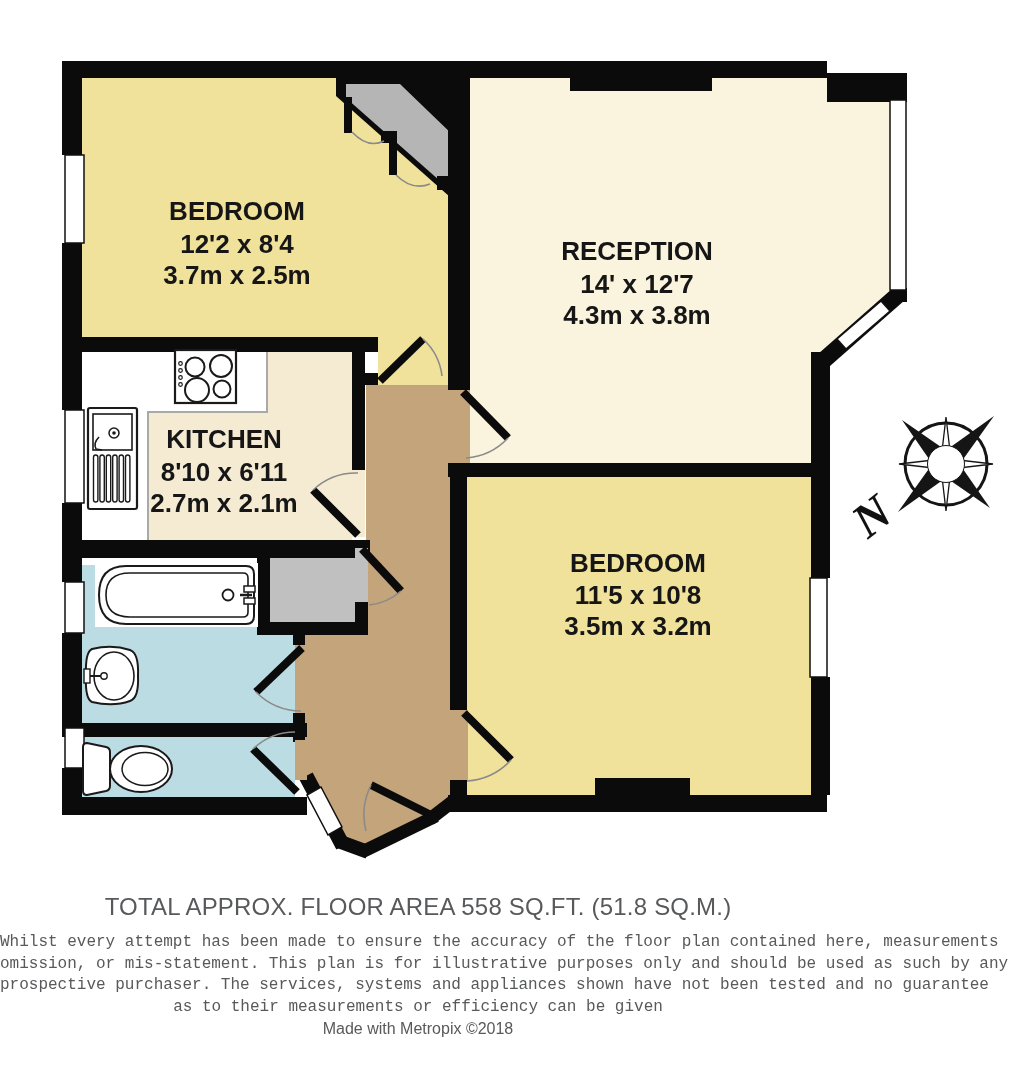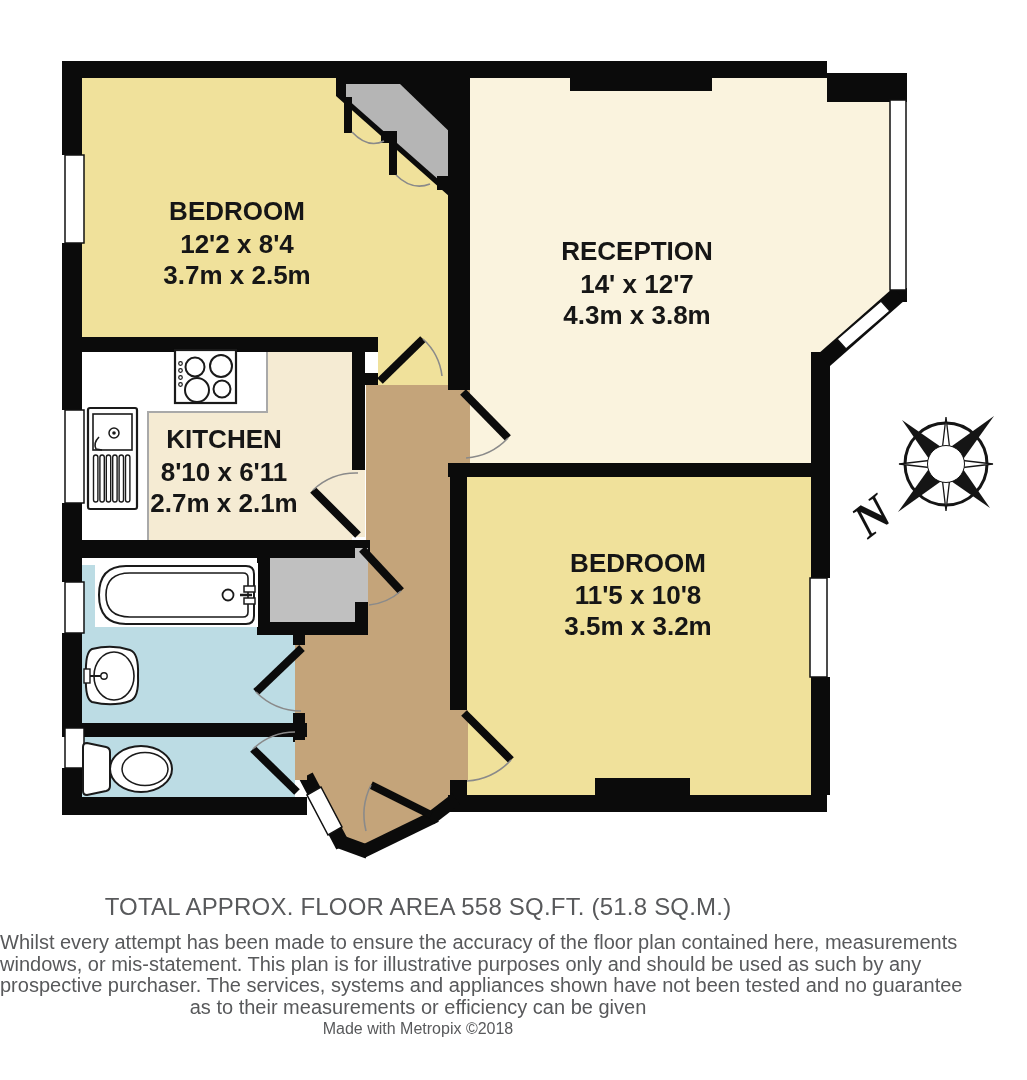--- a/index.html
+++ b/index.html
@@ -5,21 +5,21 @@
   html,body{margin:0;padding:0;background:#ffffff;}
   .page{position:relative;width:1027px;height:1080px;background:#fff;overflow:hidden;
         font-family:"Liberation Sans",sans-serif;}
   svg{position:absolute;left:0;top:0;}
   .room-label{font-family:"Liberation Sans",sans-serif;font-weight:bold;font-size:26px;
               fill:#161616;text-anchor:middle;}
   .north-label{font-family:"Liberation Serif",serif;font-style:italic;font-weight:bold;
                font-size:48px;fill:#111;text-anchor:middle;}
   .footer{position:absolute;left:0;top:893px;width:836px;text-align:center;color:#58595B;}
   .footer .area{font-size:24px;letter-spacing:.2px;margin-bottom:11px;}
-  .footer .disc div{font-size:20px;line-height:21.6px;white-space:nowrap;}
+  .footer .disc div{font-size:16px;line-height:21.6px;white-space:nowrap;font-family:Liberation Mono, monospace;}
   .footer .credit{font-size:16px;line-height:21.6px;margin-top:0;}
 </style>
 </head>
 <body>
 
 <div class="page">
 <svg width="1027" height="890" viewBox="0 0 1027 890">
 
   <g>
     <rect x="82" y="78" width="366" height="259" fill="#F0E19B"></rect>
@@ -222,19 +222,19 @@
     <text class="room-label" x="638" y="572">BEDROOM</text>
     <text class="room-label" x="638" y="604">11'5 x 10'8</text>
     <text class="room-label" x="638" y="635">3.5m x 3.2m</text>
   </g>
 </svg>
 
   <div class="footer">
     <div class="area">TOTAL APPROX. FLOOR AREA 558 SQ.FT. (51.8 SQ.M.)</div>
     <div class="disc">
       <div>Whilst every attempt has been made to ensure the accuracy of the floor plan contained here, measurements</div>
-      <div>windows, or mis-statement. This plan is for illustrative purposes only and should be used as such by any</div>
+      <div>omission, or mis-statement. This plan is for illustrative purposes only and should be used as such by any</div>
       <div>prospective purchaser. The services, systems and appliances shown have not been tested and no guarantee</div>
       <div>as to their measurements or efficiency can be given</div>
     </div>
     <div class="credit">Made with Metropix ©2018</div>
   </div>
 </div>
 
 </body></html>

